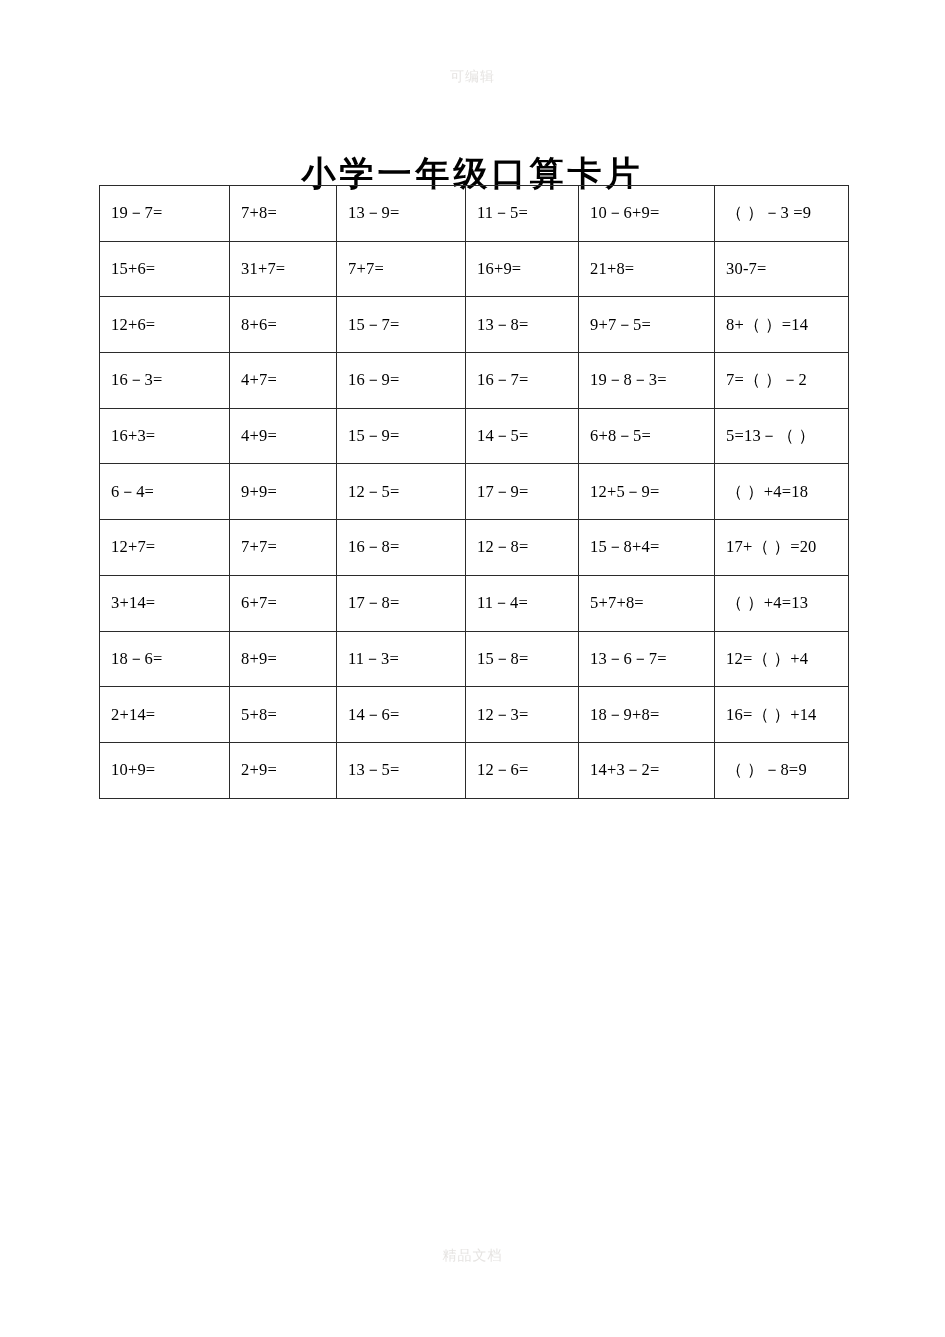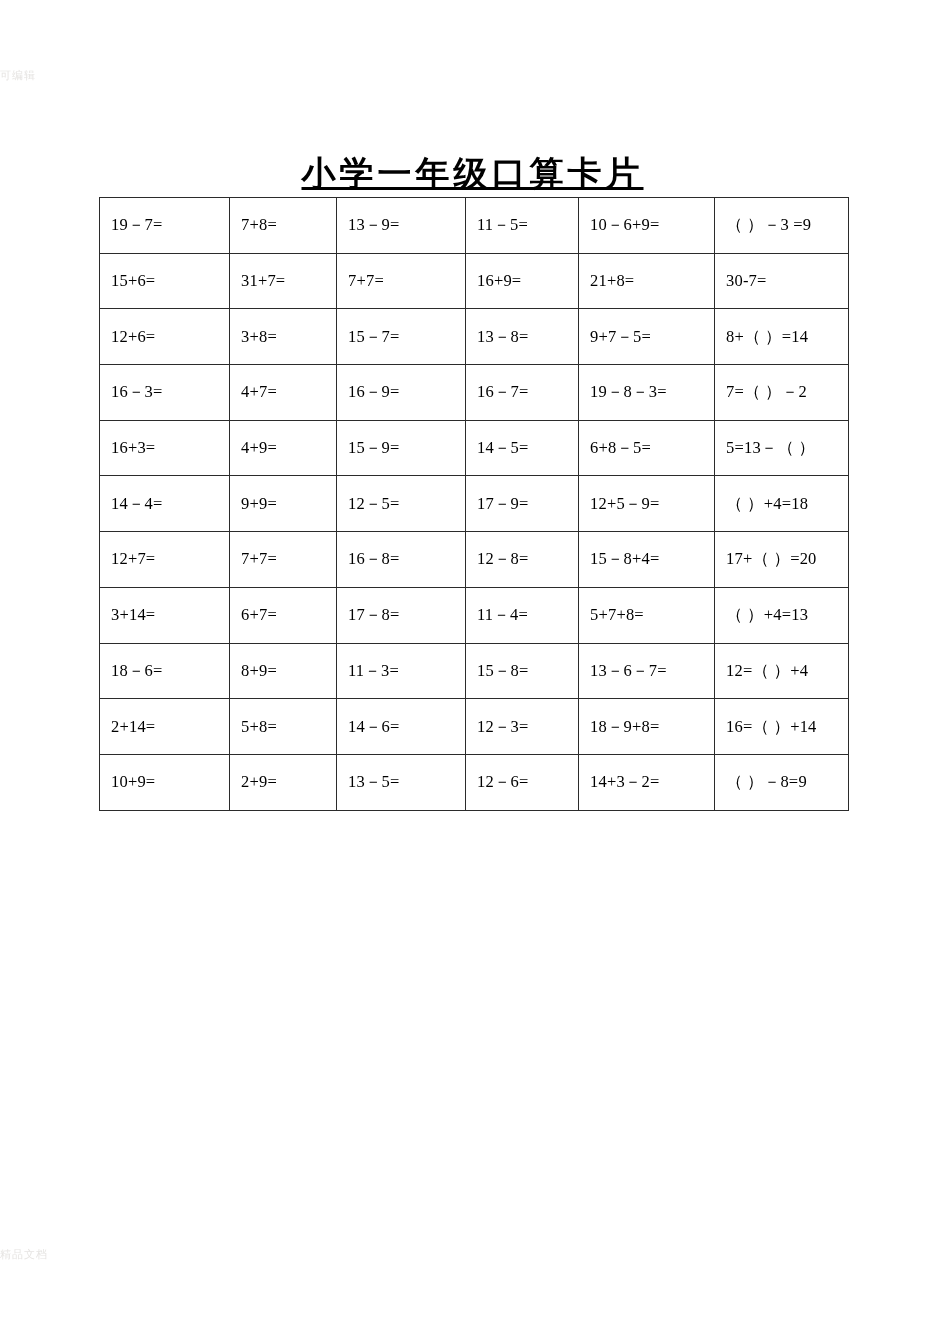--- a/index.html
+++ b/index.html
@@ -19,23 +19,23 @@
     position: absolute;
     inset: 0;
     background: #ffffff;
   }
 
   
   .watermark {
     position: absolute;
     left: 0;
     right: 0;
-    text-align: left;
+    text-align: center;
     font-family: Liberation Sans, sans-serif;
-    font-size: 11px;
+    font-size: 14px;
     letter-spacing: 1px;
     color: #e6e4e2;
     user-select: none;
   }
   .watermark-top { top: 68px; }
   .watermark-bottom { top: 1247px; }
 
   
   .doc-title {
     position: absolute;
@@ -43,35 +43,33 @@
     left: 0;
     right: 0;
     text-align: center;
     font-family: "Liberation Serif", "DejaVu Serif", serif;
     font-size: 34px;
     font-weight: 700;
     letter-spacing: 4px;
     color: #000000;
     line-height: 44px;
     white-space: nowrap;
-    text-decoration: underline;
   }
 
   
   .sheet-wrap {
     position: absolute;
     left: 99px;
     top: 185px;
     width: 749px;
   }
   table.sheet {
     border-collapse: collapse;
     table-layout: fixed;
     width: 749px;
-    margin-top: 12px;
   }
   table.sheet td {
     border: 1px solid #2b2b2b;
     height: 54.7px;
     padding: 0 0 0 11px;
     font-family: "Liberation Serif", "DejaVu Serif", serif;
     font-size: 16.5px;
     color: #000000;
     vertical-align: middle;
     white-space: nowrap;
@@ -116,21 +114,21 @@
         <tr>
           <td>15+6=</td>
           <td>31+7=</td>
           <td>7+7=</td>
           <td>16+9=</td>
           <td>21+8=</td>
           <td>30-7=</td>
         </tr>
         <tr>
           <td>12+6=</td>
-          <td>3+8=</td>
+          <td>8+6=</td>
           <td>15－7=</td>
           <td>13－8=</td>
           <td>9+7－5=</td>
           <td>8+（ ）=14</td>
         </tr>
         <tr>
           <td>16－3=</td>
           <td>4+7=</td>
           <td>16－9=</td>
           <td>16－7=</td>
@@ -139,21 +137,21 @@
         </tr>
         <tr>
           <td>16+3=</td>
           <td>4+9=</td>
           <td>15－9=</td>
           <td>14－5=</td>
           <td>6+8－5=</td>
           <td>5=13－（ ）</td>
         </tr>
         <tr>
-          <td>14－4=</td>
+          <td>6－4=</td>
           <td>9+9=</td>
           <td>12－5=</td>
           <td>17－9=</td>
           <td>12+5－9=</td>
           <td>（ ）+4=18</td>
         </tr>
         <tr>
           <td>12+7=</td>
           <td>7+7=</td>
           <td>16－8=</td>

